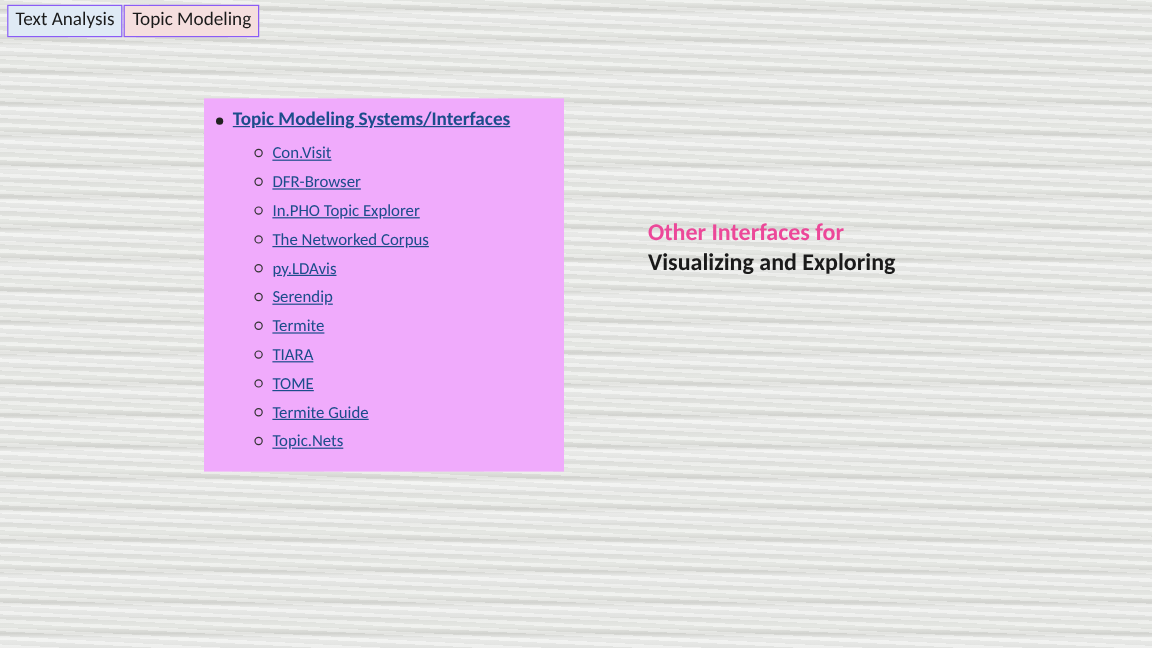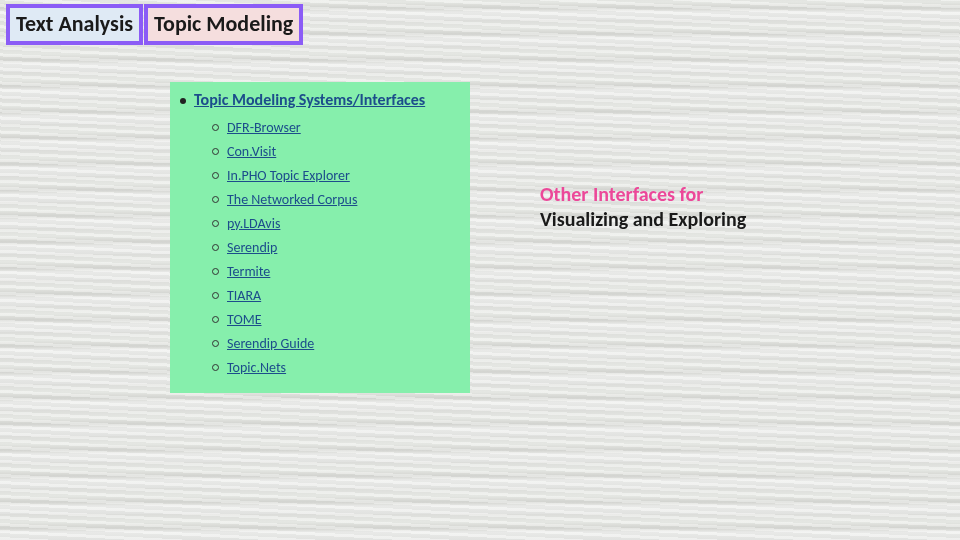--- a/index.html
+++ b/index.html
@@ -34,35 +34,35 @@
   }
 
   .header {
     position: absolute;
     top: 4px;
     left: 6px;
     display: flex;
     gap: 1px;
   }
   .header-box {
-    border: 4px solid #8b5cf6;
+    border: 1px solid #8b5cf6;
     padding: 2px 6px 4px 6px;
-    font-size: 22px;
-    font-weight: 700;
+    font-size: 16px;
+    font-weight: 400;
     color: #1a1a1a;
   }
   .header-box.ta { background: #dfeaf5; }
   .header-box.tm { background: #f5dede; text-align: right; }
 
   .list-panel {
     position: absolute;
     top: 82px;
     left: 170px;
     width: 300px;
-    background: #86efac;
+    background: #f0abfc;
     padding: 6px 8px 14px 8px;
     text-align: right;
   }
 
   .parent-item {
     display: flex;
     align-items: flex-start;
     gap: 8px;
     padding: 2px 0 6px 2px;
   }
@@ -125,25 +125,25 @@
 </div>
 
 <div class="list-panel">
   <div class="parent-item">
     <span class="bullet"></span>
     <a class="parent-title">Topic Modeling Systems/Interfaces</a>
   </div>
   <ul class="sublist">
     <li>
         <span class="ring"></span>
-        <a class="sublink">DFR-Browser</a>
+        <a class="sublink">Con.Visit</a>
       </li>
     <li>
         <span class="ring"></span>
-        <a class="sublink">Con.Visit</a>
+        <a class="sublink">DFR-Browser</a>
       </li>
     <li>
         <span class="ring"></span>
         <a class="sublink">In.PHO Topic Explorer</a>
       </li>
     <li>
         <span class="ring"></span>
         <a class="sublink">The Networked Corpus</a>
       </li>
     <li>
@@ -161,21 +161,21 @@
     <li>
         <span class="ring"></span>
         <a class="sublink">TIARA</a>
       </li>
     <li>
         <span class="ring"></span>
         <a class="sublink">TOME</a>
       </li>
     <li>
         <span class="ring"></span>
-        <a class="sublink">Serendip Guide</a>
+        <a class="sublink">Termite Guide</a>
       </li>
     <li>
         <span class="ring"></span>
         <a class="sublink">Topic.Nets</a>
       </li>
   </ul>
 </div>
 
 <div class="side-head">
   <span class="accent">Other Interfaces for</span><br>

